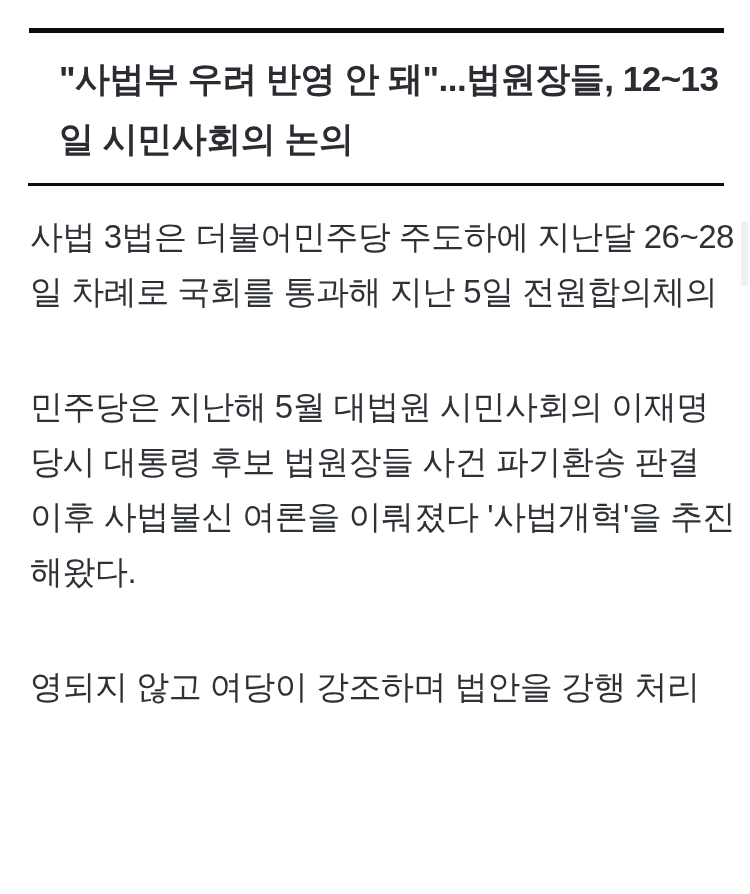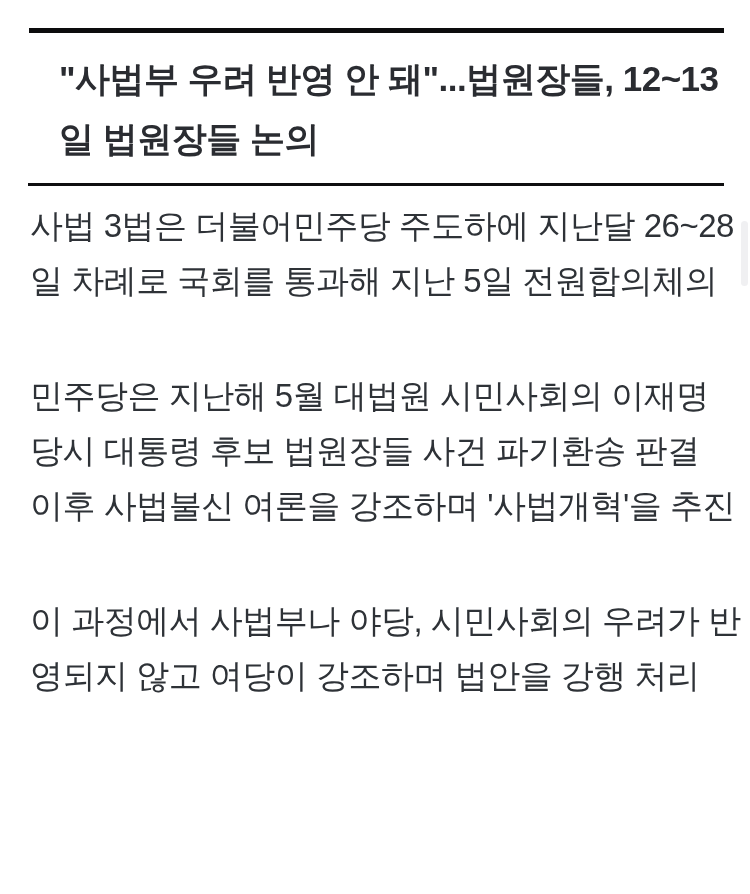--- a/index.html
+++ b/index.html
@@ -38,21 +38,21 @@
     font-weight: 700;
     color: #2a2c31;
     letter-spacing: -0.5px;
   }
   .headline .hline {
     display: block;
     white-space: nowrap;
   }
   .article-body {
     margin: 0 26px 0 30px;
-    padding-top: 12px;
+    padding-top: 23px;
   }
   .article-body p {
     margin: 0 0 60px 0;
     font-size: 33px;
     line-height: 55px;
     font-weight: 400;
     color: #2e3237;
     letter-spacing: -0.5px;
   }
   .article-body p:last-child {
@@ -74,40 +74,40 @@
 </style>
 </head>
 <body>
 
 <div class="page">
 
   <div class="rule-thick"></div>
 
   <h2 class="headline">
     <span class="hline">"사법부 우려 반영 안 돼"...법원장들, 12~13</span>
-    <span class="hline">일 법원장들 논의</span>
+    <span class="hline">일 시민사회의 논의</span>
   </h2>
 
   <div class="rule-thin"></div>
 
   <div class="article-body">
 
     <p>
       <span class="pline">사법 3법은 더불어민주당 주도하에 지난달 26~28</span>
       <span class="pline">일 차례로 국회를 통과해 지난 5일 전원합의체의</span>
     </p>
 
     <p>
       <span class="pline">민주당은 지난해 5월 대법원 시민사회의 이재명</span>
       <span class="pline">당시 대통령 후보 법원장들 사건 파기환송 판결</span>
-      <span class="pline">이후 사법불신 여론을 강조하며 '사법개혁'을 추진</span>
+      <span class="pline">이후 사법불신 여론을 이뤄졌다 '사법개혁'을 추진</span>
+      <span class="pline">해왔다.</span>
     </p>
 
     <p>
-      <span class="pline">이 과정에서 사법부나 야당, 시민사회의 우려가 반</span>
       <span class="pline">영되지 않고 여당이 강조하며 법안을 강행 처리</span>
     </p>
 
   </div>
 
   <div class="scrollbar-thumb"></div>
 
 </div>
 
 </body></html>

